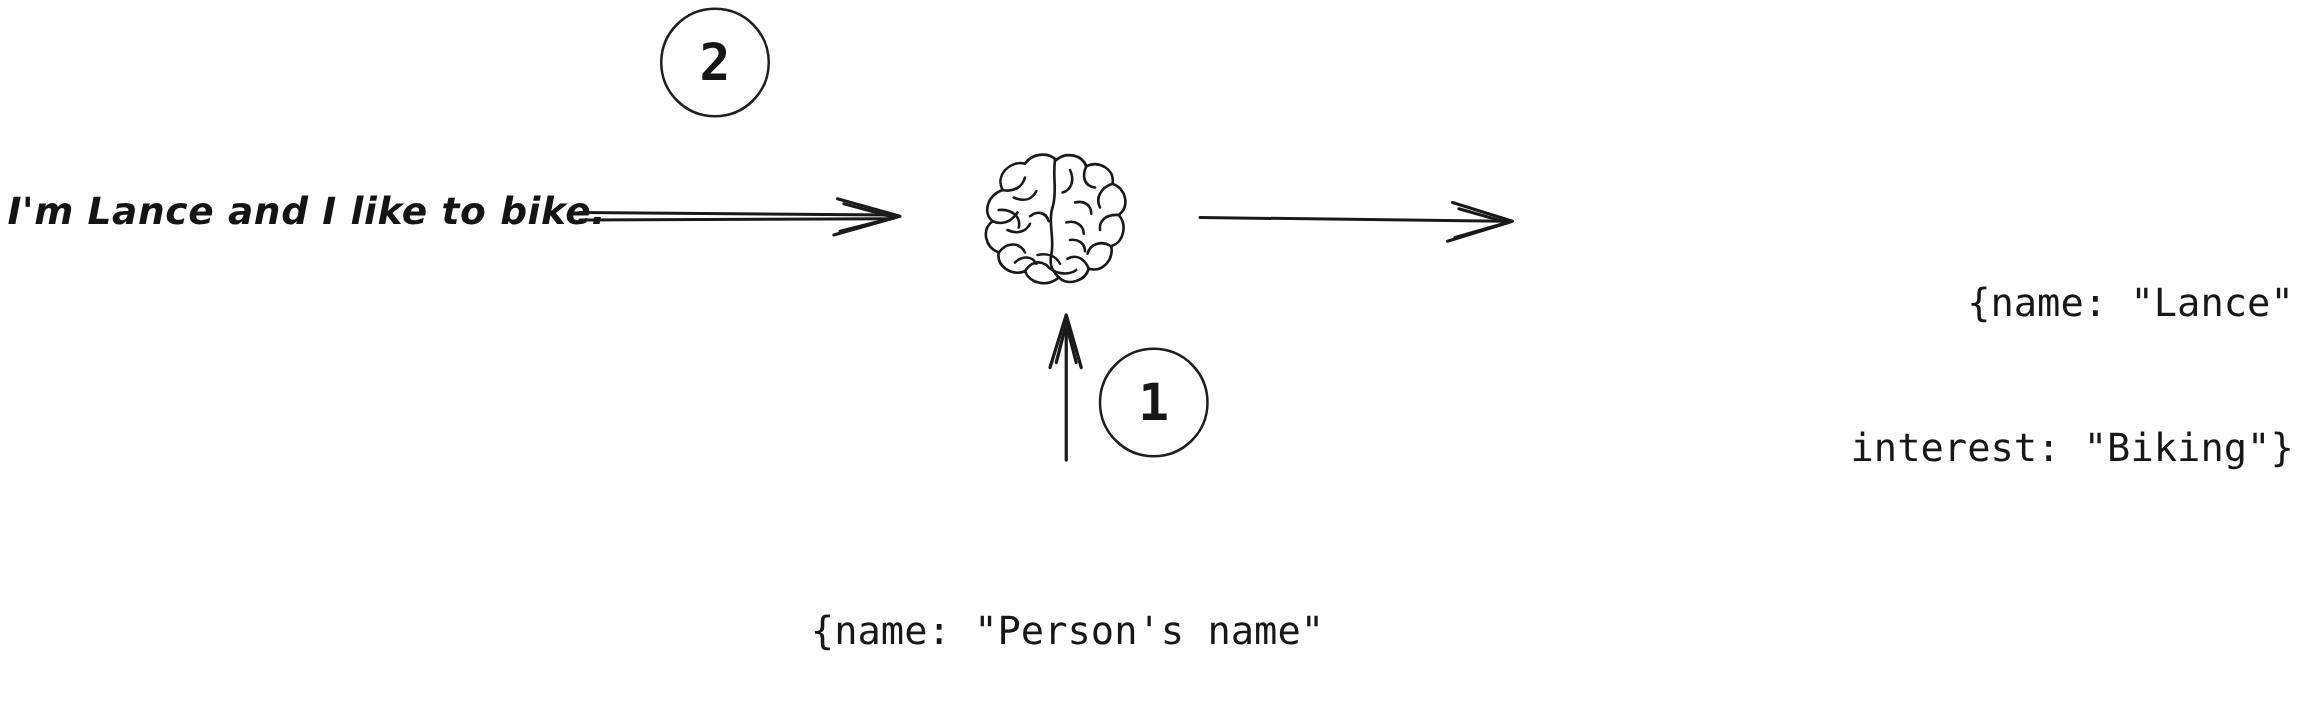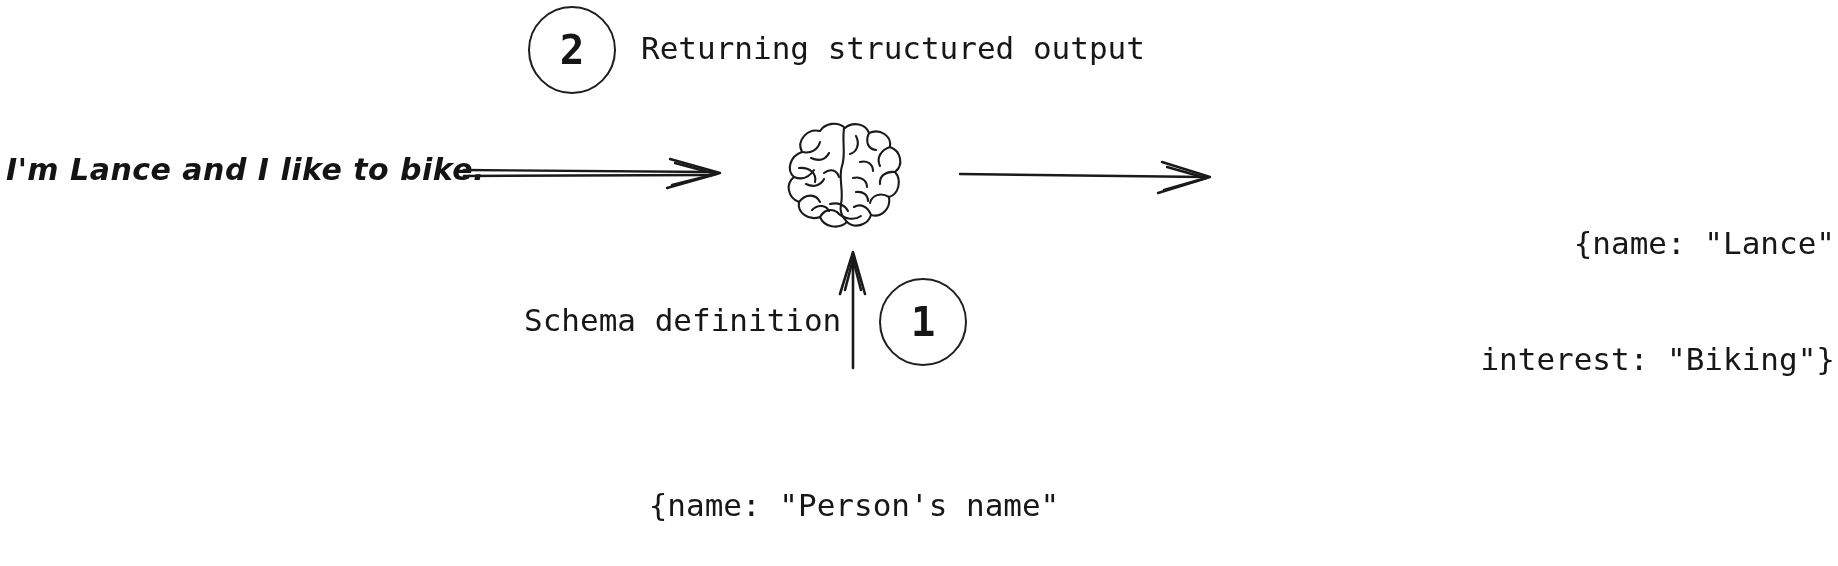--- a/index.html
+++ b/index.html
@@ -69,21 +69,20 @@
 </style>
 </head>
 <body>
 
 <div id="canvas">
 
   <div class="abs step-badge" style="left:528px; top:6px;">
     <span class="num">2</span>
   </div>
 
-  <div class="abs mono-label" style="left:641px; top:30px;">Returning structured output</div>
 
   <div class="abs handwritten" style="left:6px; top:152px;">I'm Lance and I like to bike.</div>
 
   <div class="abs" style="left:462px; top:150px;">
     <svg width="270" height="50" viewBox="0 0 270 50">
       <g fill="none" stroke="#1a1a1a" stroke-width="2.4" stroke-linecap="round" stroke-linejoin="round">
         <path d="M2,20 L250,22"></path>
         <path d="M2,26 L250,25"></path>
         <path d="M208,9 L258,23 L205,38"></path>
         <path d="M213,13 L254,24 L210,35"></path>
@@ -139,21 +138,20 @@
         <path d="M209,15 L248,26 L206,38"></path>
       </g>
     </svg>
   </div>
 
   <div class="abs code-block code-right" style="left:1180px; top:146px; width:655px;">
     <span class="line">{name: "Lance"</span>
     <span class="line">interest: "Biking"}</span>
   </div>
 
-  <div class="abs mono-label" style="left:524px; top:302px;">Schema definition</div>
 
   <div class="abs" style="left:826px; top:250px;">
     <svg width="56" height="120" viewBox="0 0 56 120">
       <g fill="none" stroke="#1a1a1a" stroke-width="2.6" stroke-linecap="round" stroke-linejoin="round">
         <path d="M27,118 L27,6"></path>
         <path d="M14,44 L27,2 L39,44"></path>
         <path d="M19,40 L27,9 L35,40"></path>
       </g>
     </svg>
   </div>

